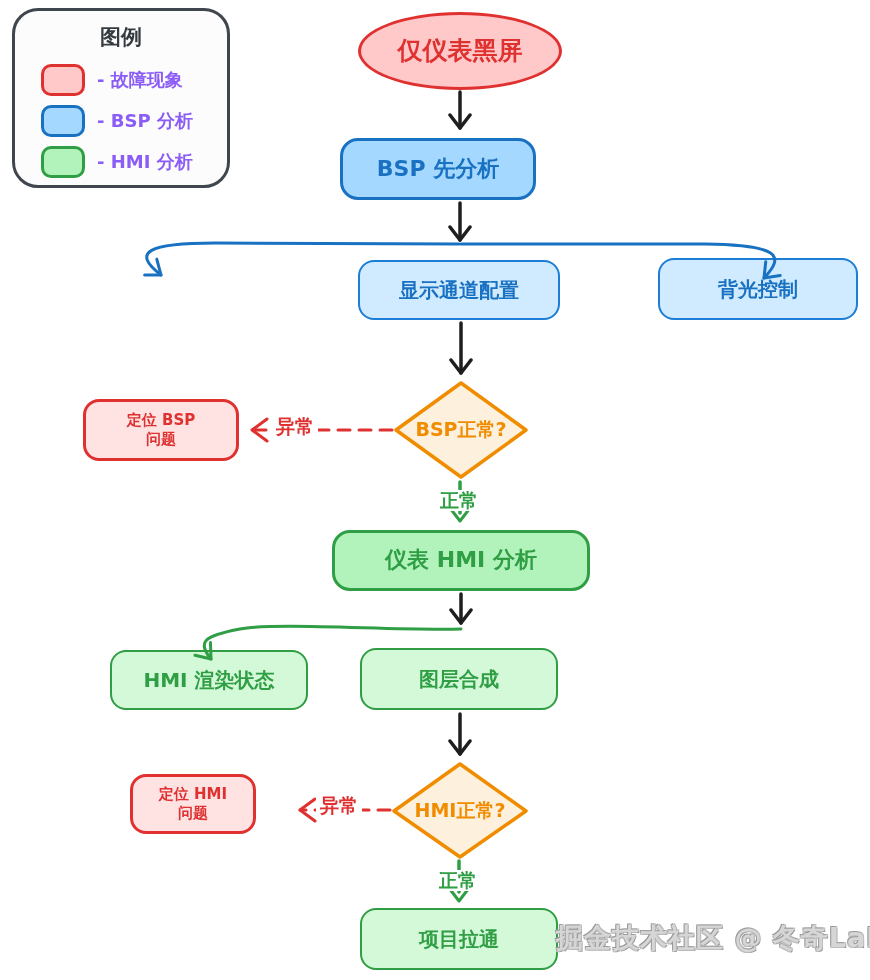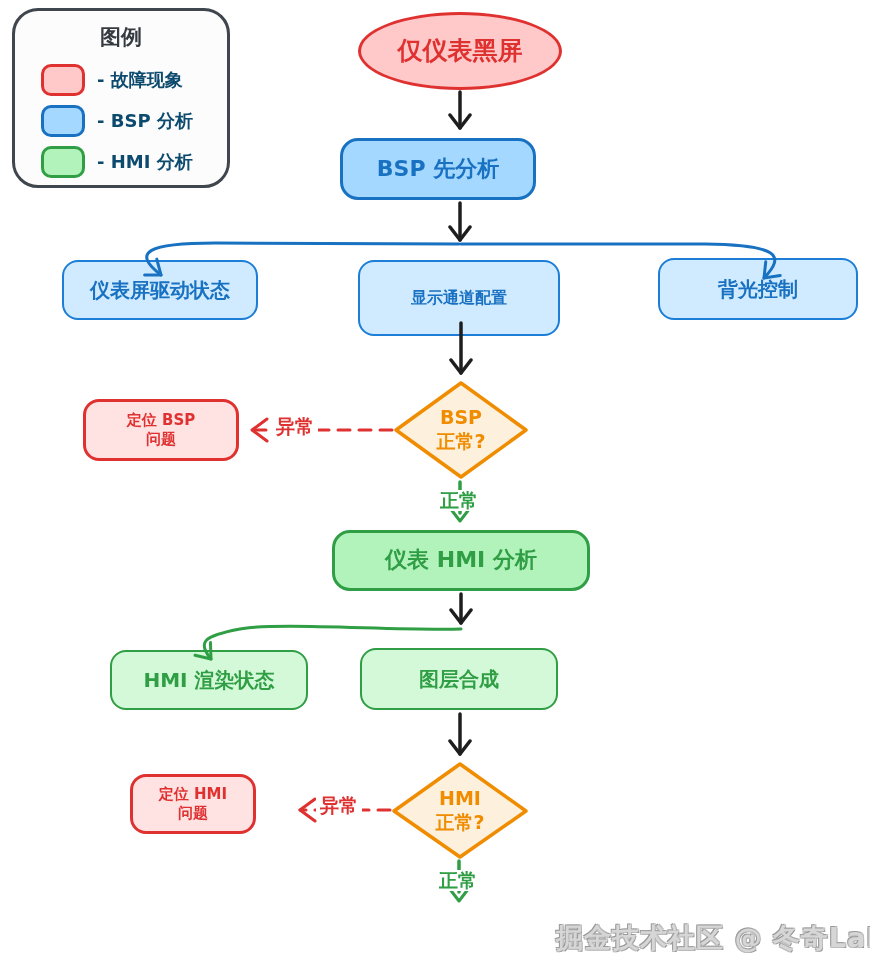--- a/index.html
+++ b/index.html
@@ -15,30 +15,30 @@
   .th-fault-lt   {background:#ffe3e3;border:3px solid #e03131;color:#e03131;}
   .th-bsp        {background:#a5d8ff;border:3px solid #1971c2;color:#1971c2;}
   .th-bsp-lt     {background:#d0ebff;border:2.5px solid #1c7ed6;color:#1971c2;}
   .th-hmi        {background:#b2f2bb;border:3px solid #2f9e44;color:#2f9e44;}
   .th-hmi-lt     {background:#d3f9d8;border:2.5px solid #2f9e44;color:#2f9e44;text-align:right;}
   .ellipse{border-radius:50%;}
   
   #n-start   {left:358px;top:12px;width:204px;height:78px;font-size:25px;}
   #n-bsp     {left:340px;top:138px;width:196px;height:62px;font-size:22px;border-radius:18px;}
   #n-driver  {left:62px;top:260px;width:196px;height:60px;font-size:20px;}
-  #n-channel {left:358px;top:260px;width:202px;height:76px;font-size:16px;}
+  #n-channel {left:358px;top:260px;width:202px;height:60px;font-size:20px;}
   #n-backlt  {left:658px;top:258px;width:200px;height:62px;font-size:20px;}
   #n-locbsp  {left:83px;top:399px;width:156px;height:62px;font-size:15px;}
   #n-hmian   {left:332px;top:530px;width:258px;height:61px;font-size:22px;border-radius:18px;}
   #n-render  {left:110px;top:650px;width:198px;height:60px;font-size:20px;}
   #n-layer   {left:360px;top:648px;width:198px;height:62px;font-size:20px;}
   #n-lochmi  {left:130px;top:774px;width:126px;height:60px;font-size:15px;}
   #n-pull    {left:360px;top:908px;width:198px;height:62px;font-size:20px;}
   
-  .diamond-label{position:absolute;z-index:3;display:flex;flex-direction:column;align-items:center;
+  .diamond-label{position:absolute;z-index:3;display:flex;align-items:center;
         justify-content:center;text-align:center;color:#f08c00;font-weight:bold;font-size:19px;
         line-height:1.25;}
   #dl-bsp{left:401px;top:404px;width:120px;height:52px;}
   #dl-hmi{left:400px;top:785px;width:120px;height:52px;}
   
   .edge-label{position:absolute;z-index:3;background:#ffffff;padding:0 4px;font-weight:bold;
         font-size:19px;line-height:1.1;}
   .el-red{color:#e03131;}
   .el-green{color:#2f9e44;}
   #el-bsp-abn{left:272px;top:416px;}
@@ -48,21 +48,21 @@
   
   .legend{position:absolute;left:12px;top:8px;width:218px;height:180px;box-sizing:border-box;
         background:#fcfcfd;border:3px solid #40464d;border-radius:26px;z-index:1;
         display:flex;flex-direction:column;padding:12px 0 0 0;}
   .legend-title{text-align:center;font-size:21px;font-weight:bold;color:#343a40;margin-bottom:8px;}
   .legend-row{display:flex;align-items:center;gap:12px;padding:0 0 0 26px;height:41px;}
   .swatch{width:44px;height:32px;border-radius:10px;box-sizing:border-box;flex:0 0 auto;}
   .swatch-fault{background:#ffc9c9;border:3px solid #e03131;}
   .swatch-bsp  {background:#a5d8ff;border:3px solid #1971c2;}
   .swatch-hmi  {background:#b2f2bb;border:3px solid #2f9e44;}
-  .legend-label{font-size:18px;font-weight:bold;color:#0c4a6e;white-space:nowrap;}
+  .legend-label{font-size:18px;font-weight:bold;color:#8b5cf6;white-space:nowrap;}
   
   .watermark{position:absolute;left:556px;top:920px;z-index:4;font-size:27px;font-weight:bold;
         color:#d6d6d6;white-space:nowrap;letter-spacing:1px;
         text-shadow:-1px -1px 0 #9a9a9a,1px -1px 0 #bdbdbd,-1px 1px 0 #bdbdbd,1px 1px 0 #9a9a9a;}
   
   .connectors{position:absolute;left:0;top:0;z-index:2;pointer-events:none;}
 </style>
 </head>
 <body>
 
@@ -85,23 +85,20 @@
   </div>
 
   <div id="n-start" class="node ellipse th-fault">
     <span>仅仪表黑屏</span>
   </div>
 
   <div id="n-bsp" class="node rect th-bsp">
     <span>BSP 先分析</span>
   </div>
 
-  <div id="n-driver" class="node rect th-bsp-lt">
-    <span>仪表屏驱动状态</span>
-  </div>
   <div id="n-channel" class="node rect th-bsp-lt">
     <span>显示通道配置</span>
   </div>
   <div id="n-backlt" class="node rect th-bsp-lt">
     <span>背光控制</span>
   </div>
 
   <div id="n-locbsp" class="node rect th-fault-lt">
     <span>定位 BSP</span>
     <span>问题</span>
@@ -116,20 +113,23 @@
   </div>
   <div id="n-layer" class="node rect th-hmi-lt">
     <span>图层合成</span>
   </div>
 
   <div id="n-lochmi" class="node rect th-fault-lt">
     <span>定位 HMI</span>
     <span>问题</span>
   </div>
 
+  <div id="n-pull" class="node rect th-hmi-lt">
+    <span>项目拉通</span>
+  </div>
 
   <svg class="connectors" width="870" height="980" viewBox="0 0 870 980">
     <defs>
       <marker id="vBlack" viewBox="-17 -14 19 28" refX="0" refY="0" markerWidth="19" markerHeight="28" orient="auto" markerUnits="userSpaceOnUse">
         <path d="M -13 -10 L 0 0 L -13 10" fill="none" stroke="#1e1e1e" stroke-width="3.5" stroke-linecap="round" stroke-linejoin="round"></path>
       </marker>
       <marker id="vBlue" viewBox="-17 -14 19 28" refX="0" refY="0" markerWidth="19" markerHeight="28" orient="auto" markerUnits="userSpaceOnUse">
         <path d="M -13 -10 L 0 0 L -13 10" fill="none" stroke="#1971c2" stroke-width="3" stroke-linecap="round" stroke-linejoin="round"></path>
       </marker>
       <marker id="vRed" viewBox="-19 -15 21 30" refX="0" refY="0" markerWidth="21" markerHeight="30" orient="auto" markerUnits="userSpaceOnUse">

